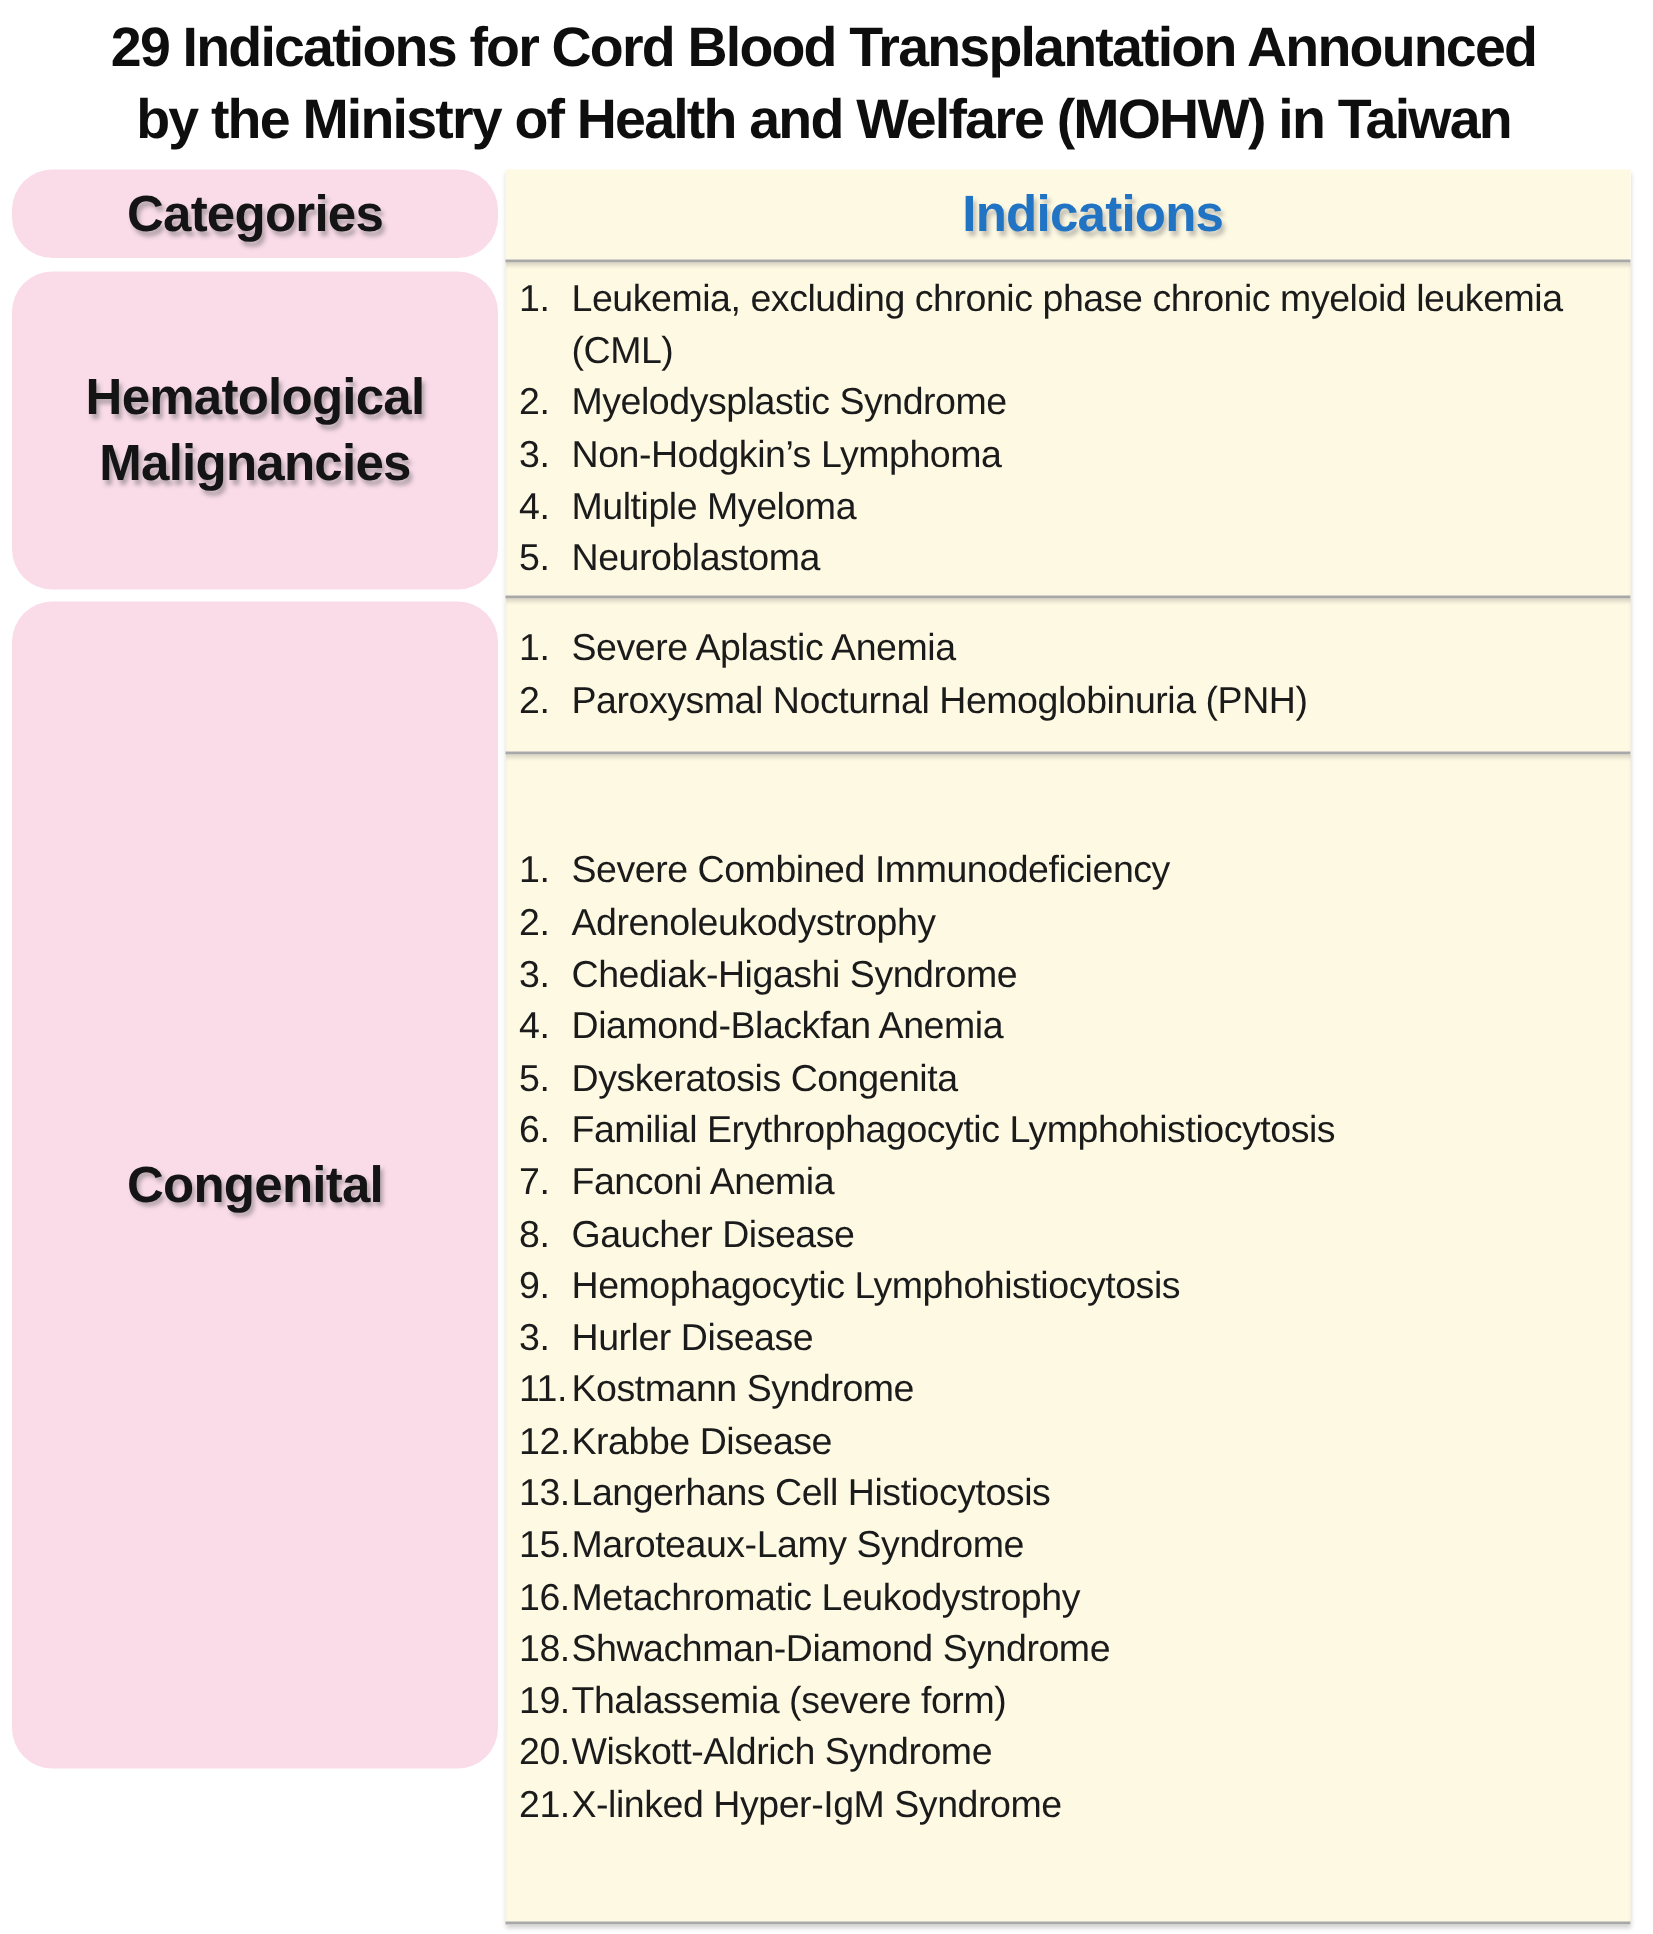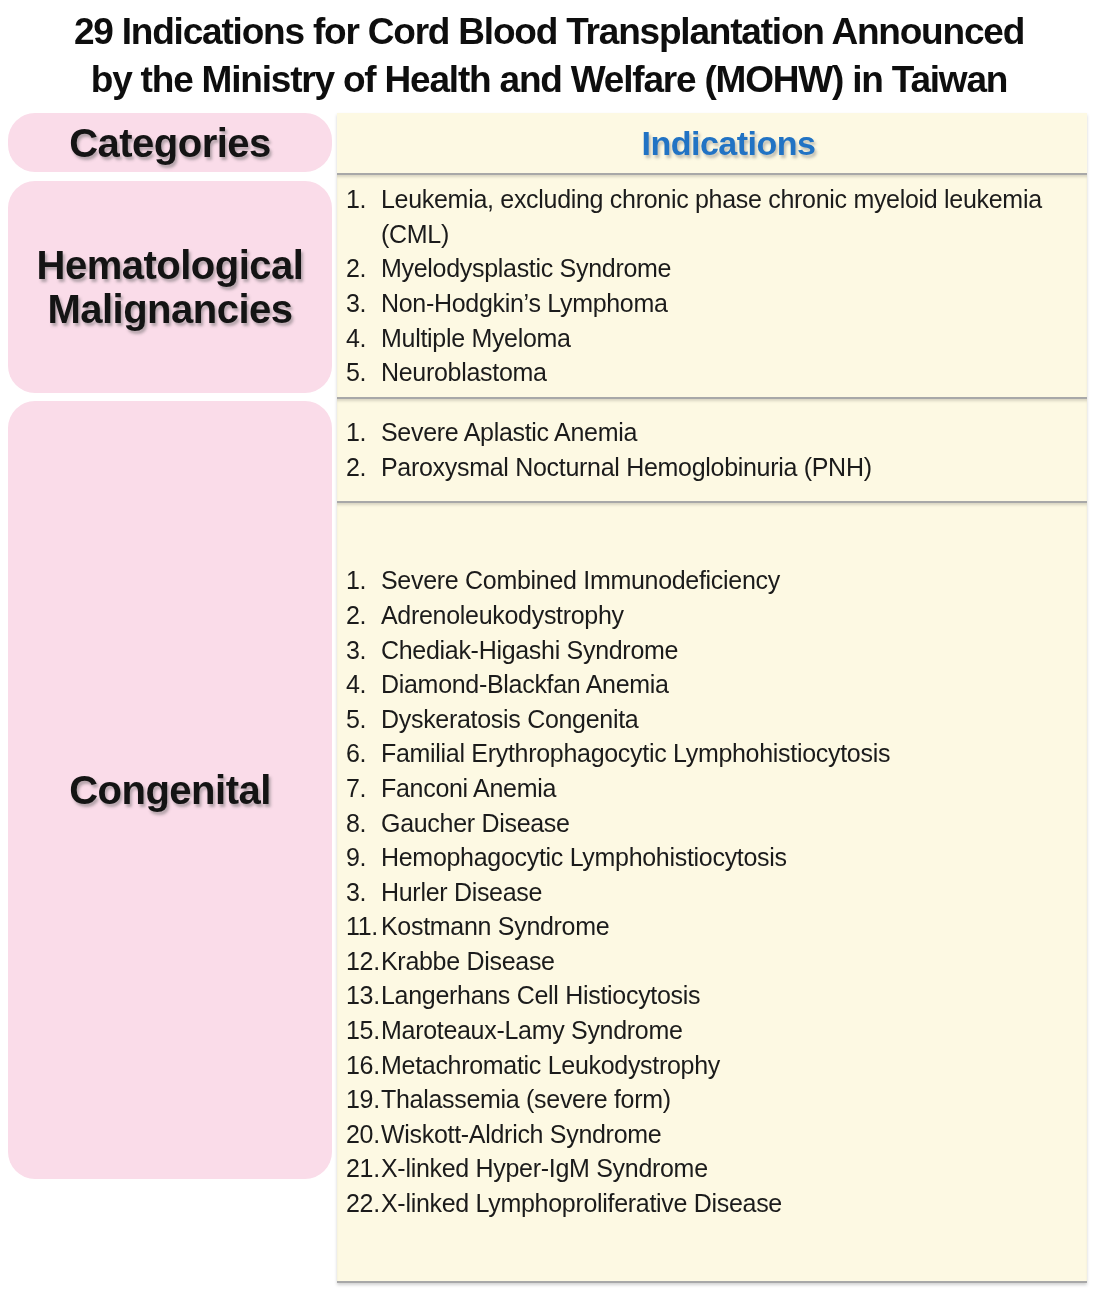--- a/index.html
+++ b/index.html
@@ -43,21 +43,21 @@
   .cat-cell {
     background: #FADCE9;
     width: 324px;
     display: flex;
     flex-direction: column;
     align-items: center;
     justify-content: center;
     text-align: center;
     color: #141414;
     font-weight: bold;
-    font-size: 40px;
+    font-size: 34px;
     line-height: 44px;
     letter-spacing: -0.5px;
     text-shadow: 2px 3px 3px rgba(90,90,90,0.45);
     border-radius: 27px;
   }
   .cat-h  { height: 59px; }
   .cat-r1 { height: 212px; margin-top: 9px; }
   .cat-r2 { height: 96px;  margin-top: 8px; }
   .cat-r3 { height: 778px; margin-top: 8px; }
 
@@ -228,33 +228,33 @@
             </li>
             <li class="item">
               <span class="num">15.</span>
               <span class="txt">Maroteaux-Lamy Syndrome</span>
             </li>
             <li class="item">
               <span class="num">16.</span>
               <span class="txt">Metachromatic Leukodystrophy</span>
             </li>
             <li class="item">
+              <span class="num">18.</span>
+              <span class="txt">Shwachman-Diamond Syndrome</span>
+            </li>
+            <li class="item">
               <span class="num">19.</span>
               <span class="txt">Thalassemia (severe form)</span>
             </li>
             <li class="item">
               <span class="num">20.</span>
               <span class="txt">Wiskott-Aldrich Syndrome</span>
             </li>
             <li class="item">
               <span class="num">21.</span>
               <span class="txt">X-linked Hyper-IgM Syndrome</span>
             </li>
-            <li class="item">
-              <span class="num">22.</span>
-              <span class="txt">X-linked Lymphoproliferative Disease</span>
-            </li>
           </ol>
       </div>
     </div>
 
   </div>
 </div>
 
 </body></html>

